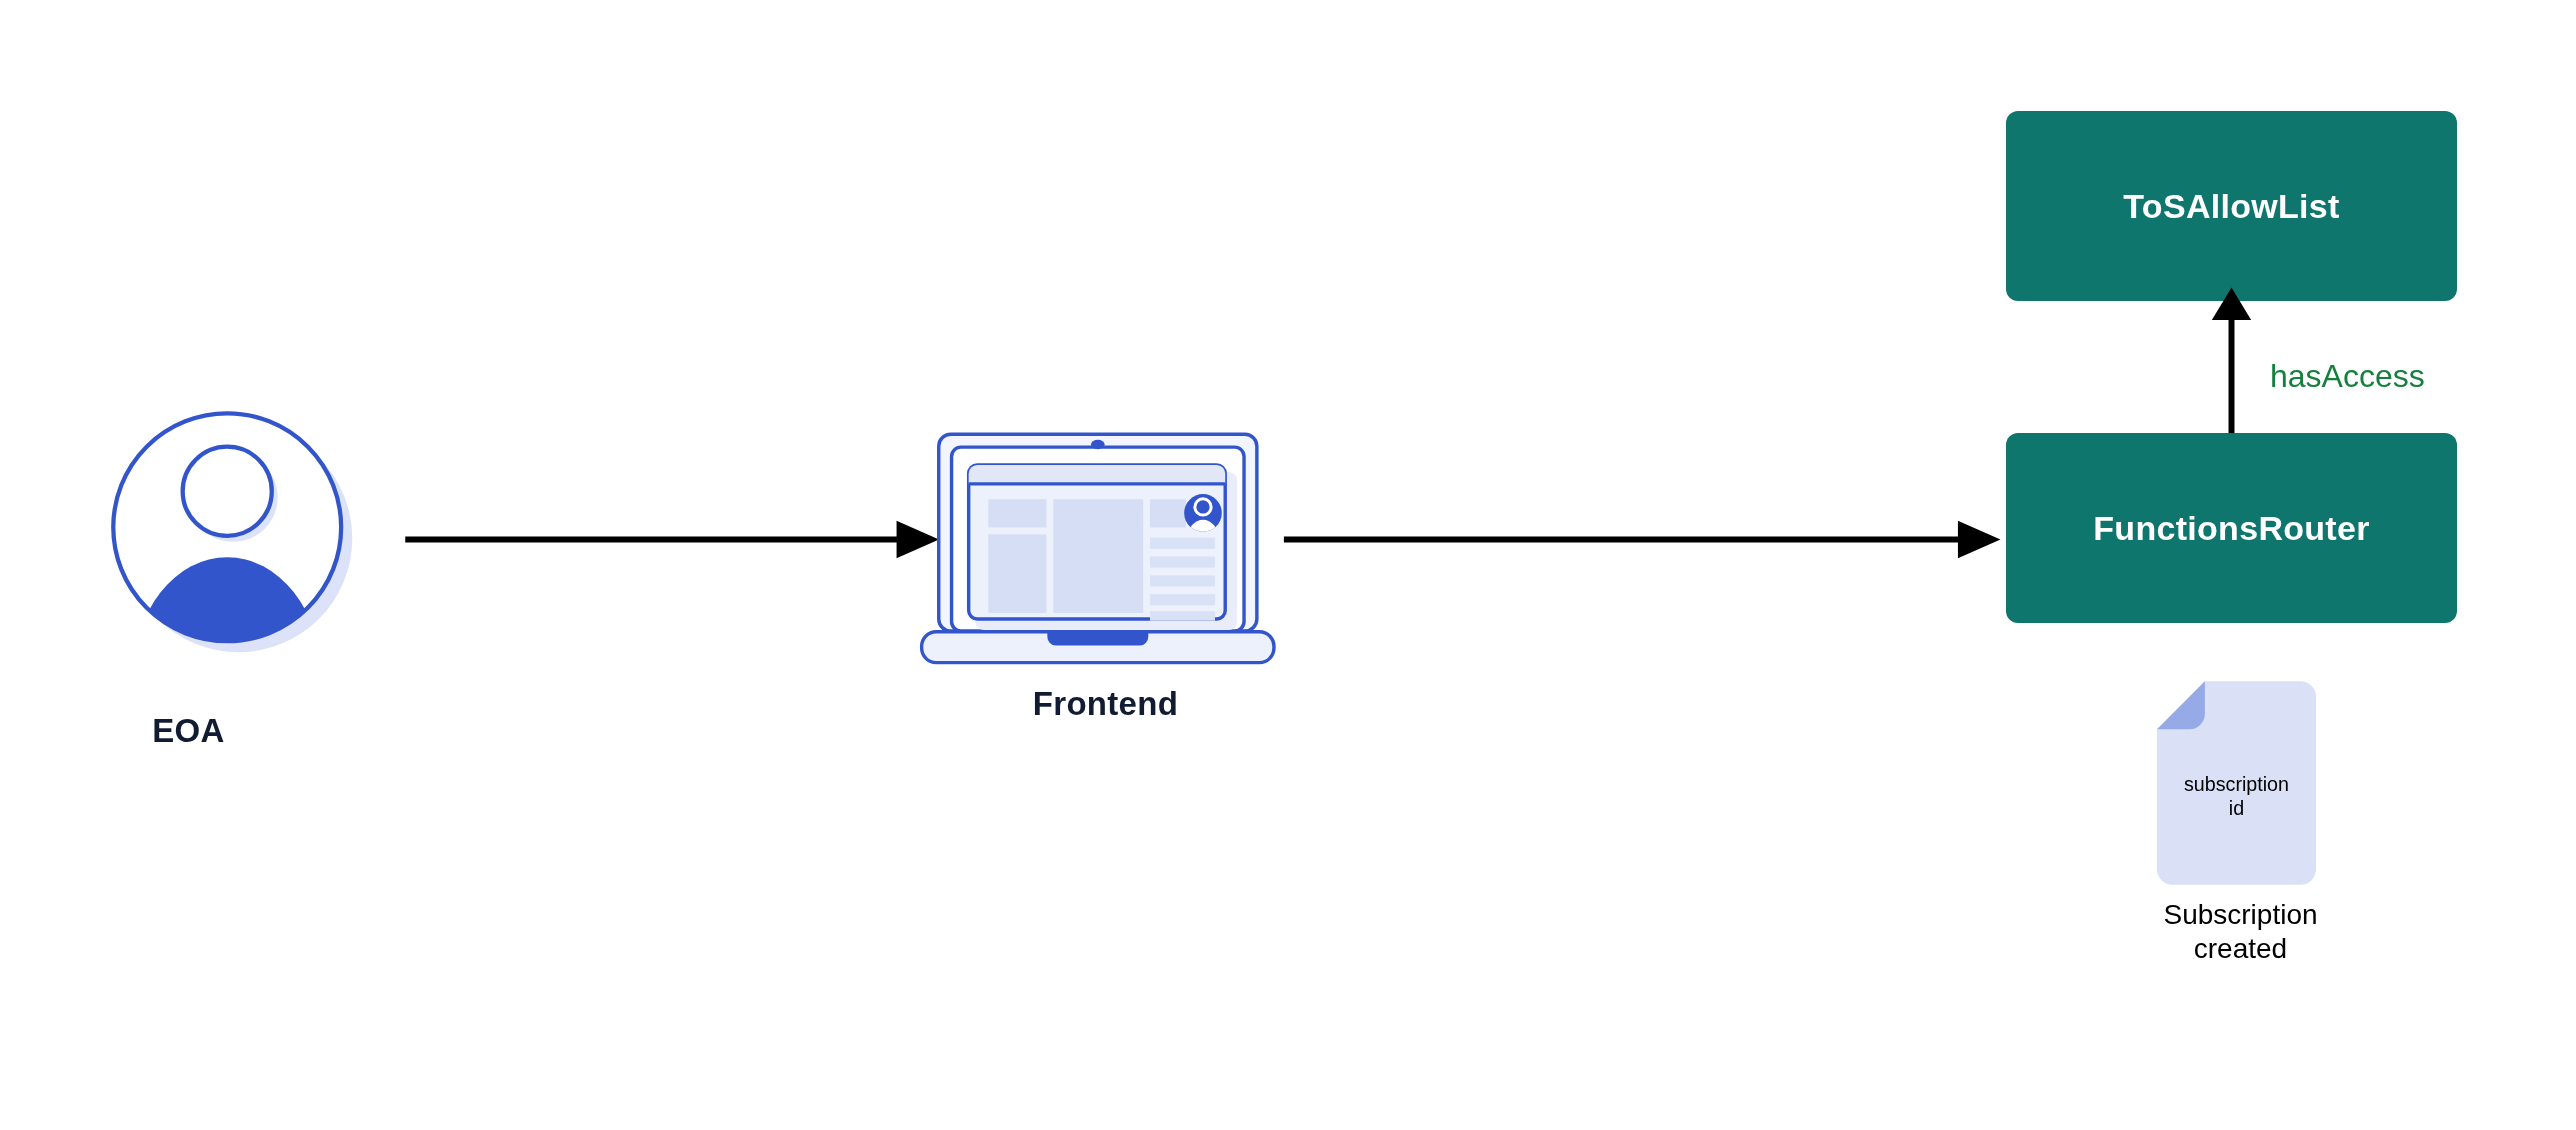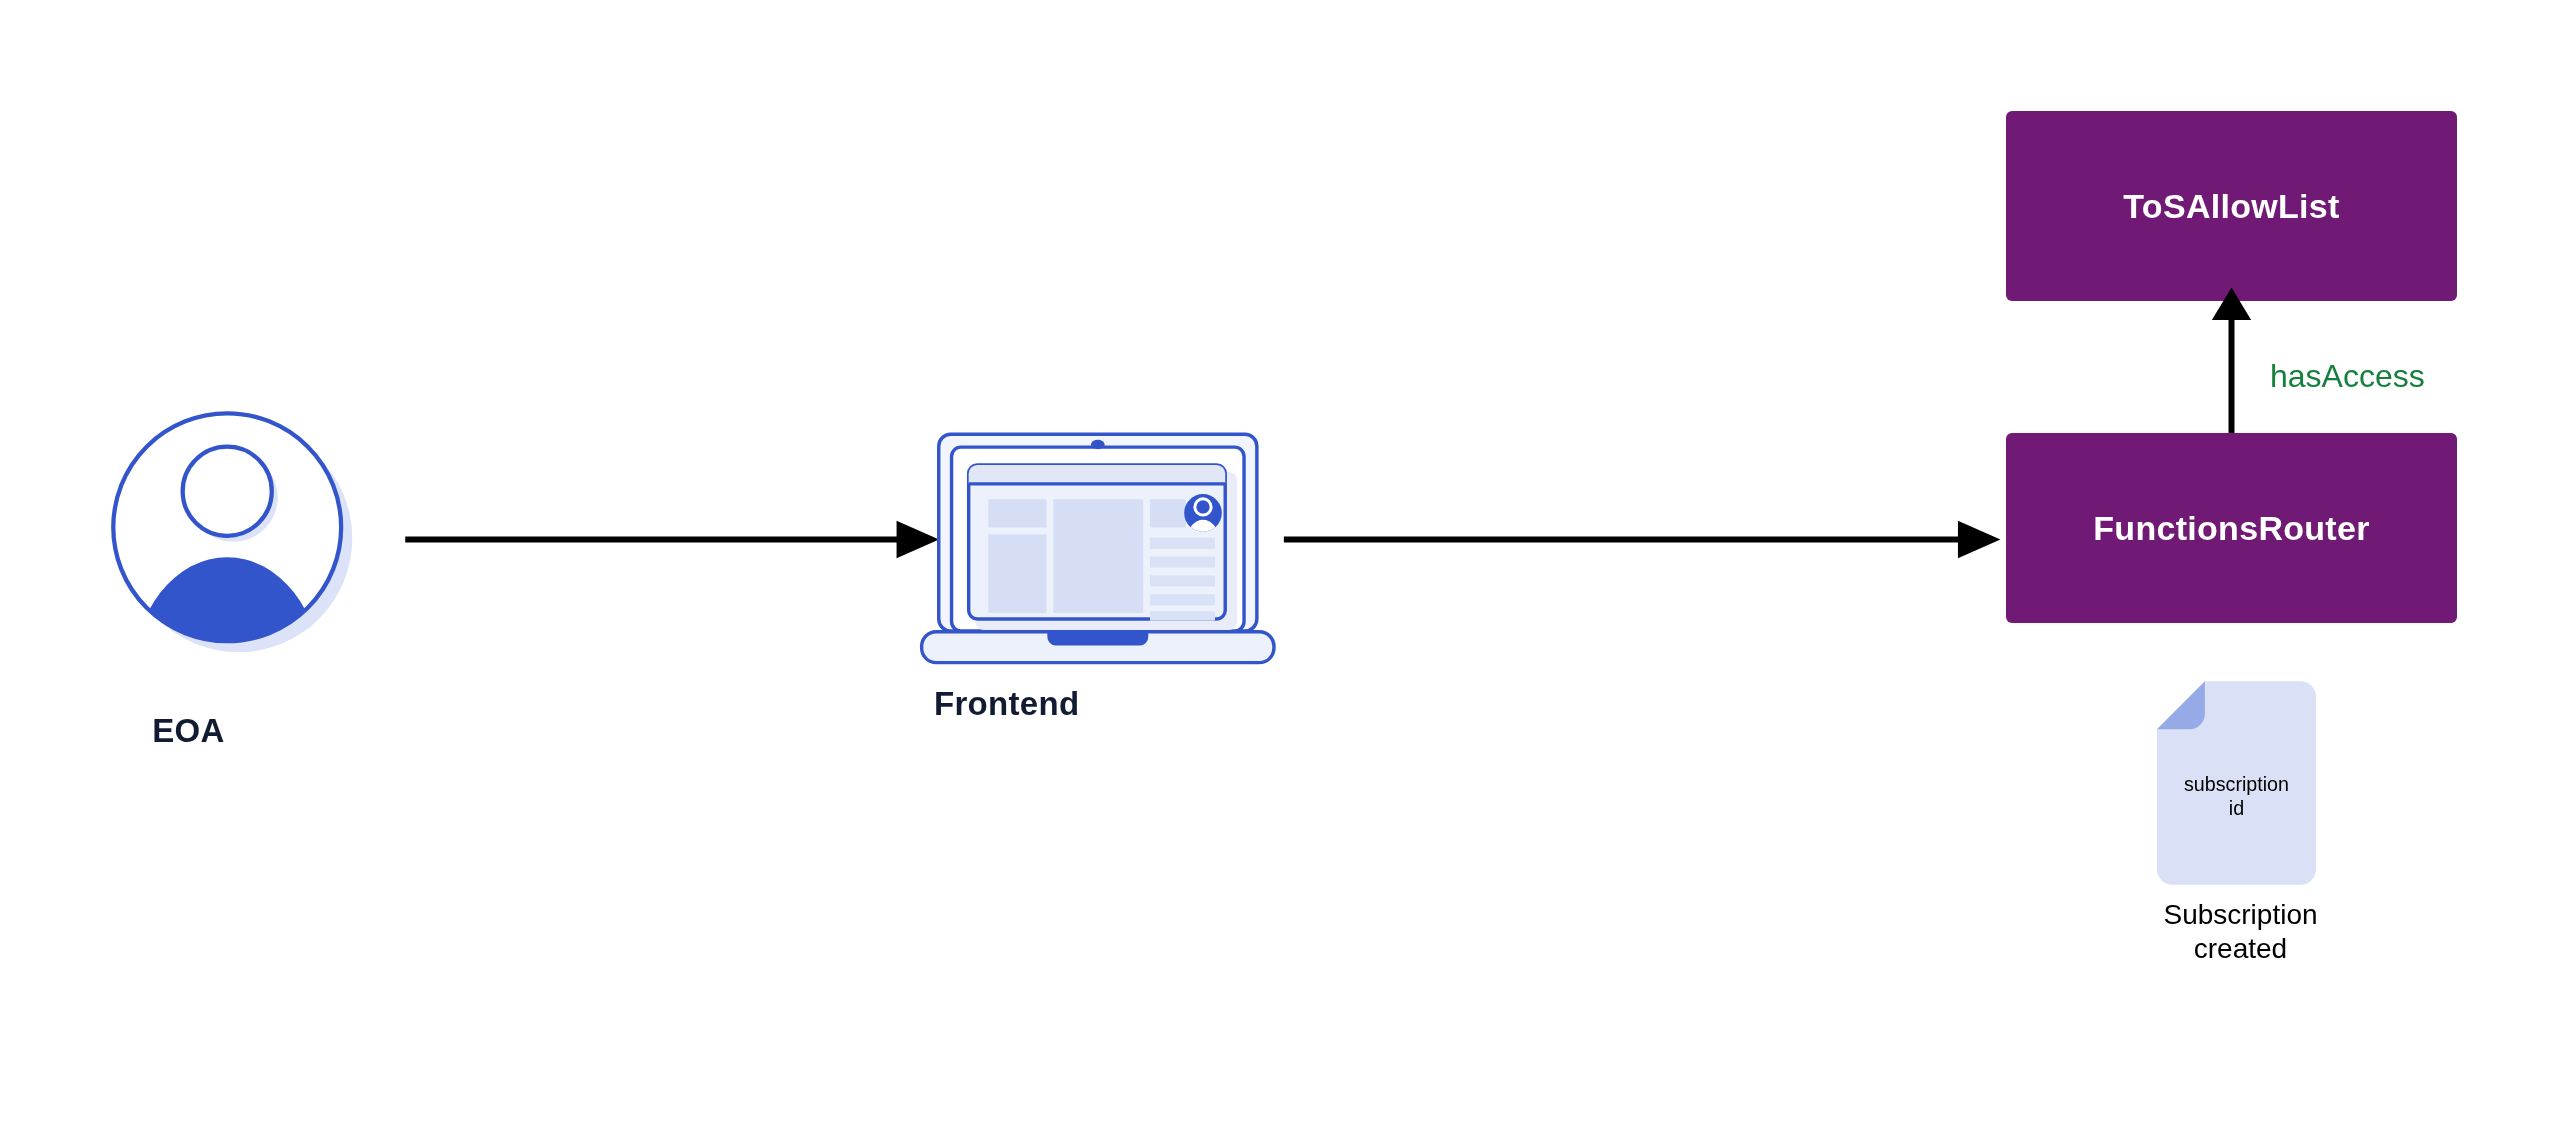--- a/index.html
+++ b/index.html
@@ -38,32 +38,32 @@
     letter-spacing: 0.4px;
   }
 
   
   #frontend-node { left: 917px; top: 424px; width: 377px; height: 248px; }
   #frontend-label {
     position: absolute;
     left: 934px;
     top: 685px;
     width: 343px;
-    text-align: left;
+    text-align: center;
     font-size: 33px;
     font-weight: bold;
     color: #111C33;
     letter-spacing: 0.3px;
   }
 
   
   .slate-box {
     position: absolute;
-    background: #701a75;
-    border-radius: 6px;
+    background: #0f766e;
+    border-radius: 12px;
     display: flex;
     align-items: center;
     justify-content: center;
     color: #ffffff;
     font-size: 34px;
     font-weight: bold;
     letter-spacing: 0.3px;
   }
   #tos-box          { left: 2006px; top: 111px; width: 451px; height: 190px; }
   #functionsrouter-box { left: 2006px; top: 433px; width: 451px; height: 190px; }

